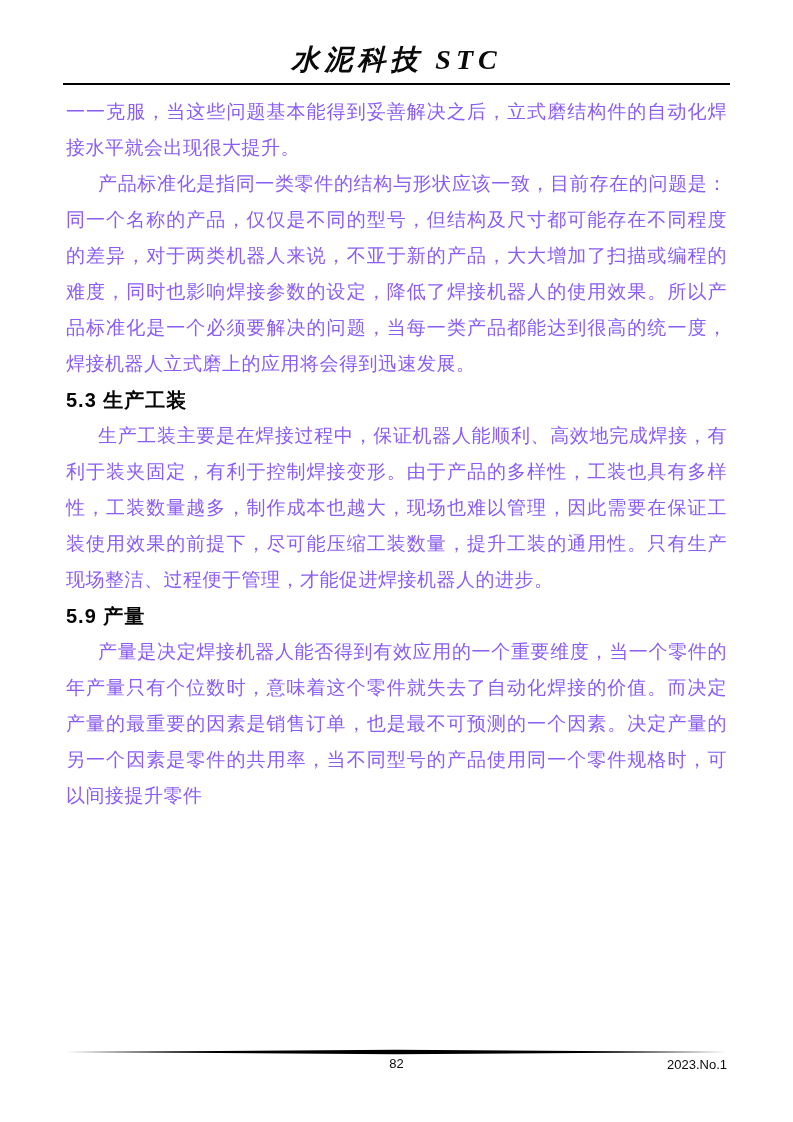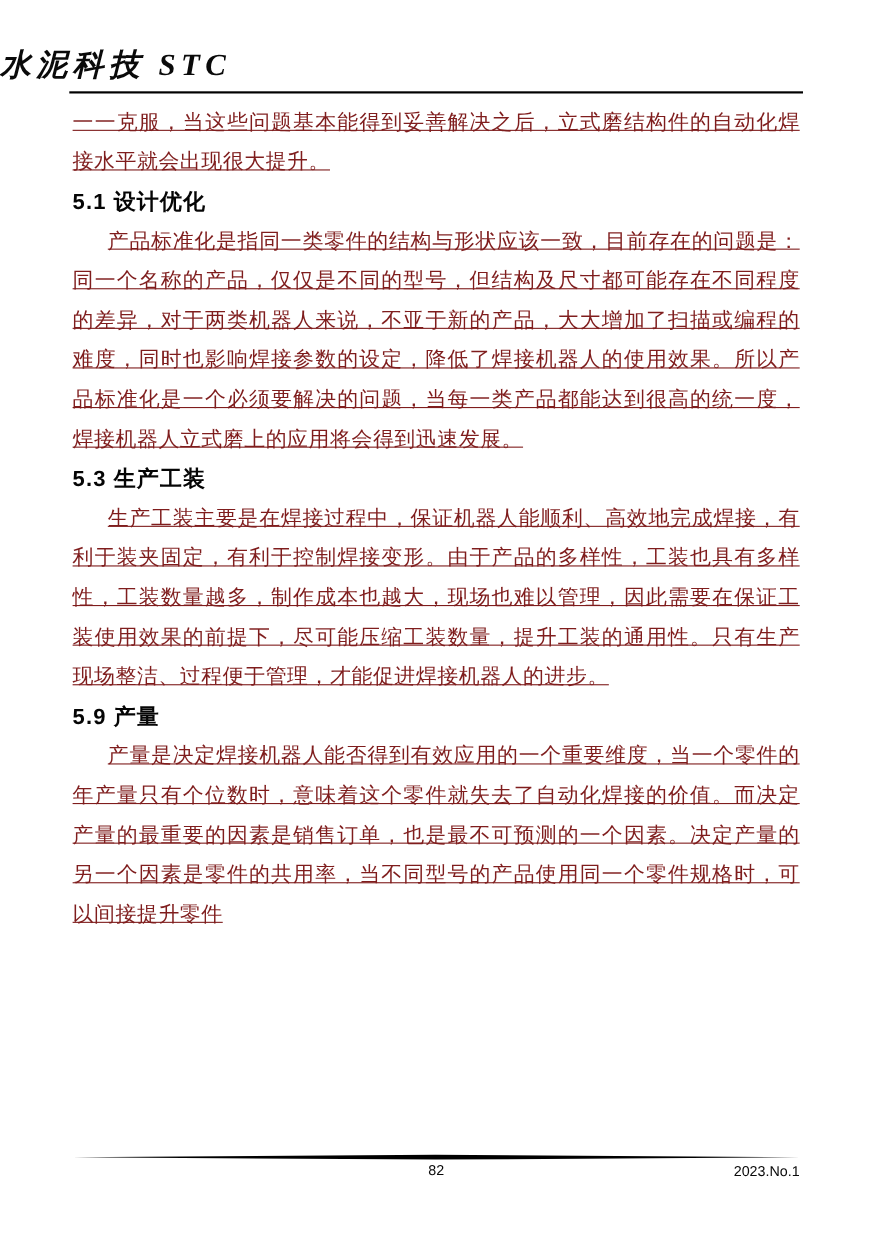--- a/index.html
+++ b/index.html
@@ -8,21 +8,21 @@
     position: relative;
     width: 793px;
     height: 1122px;
     background: #ffffff;
     color: #000000;
     font-family: "Liberation Serif", "DejaVu Serif", serif;
     overflow: hidden;
   }
   .header {
     padding-top: 45px;
-    text-align: left;
+    text-align: center;
   }
   .journal-title {
     font-size: 28px;
     line-height: 30px;
     font-style: italic;
     font-weight: 600;
     letter-spacing: 5px;
     color: #0a0a0a;
   }
   .header-rule {
@@ -32,23 +32,22 @@
   }
   .body {
     margin: 9px 66px 0 66px;
   }
   .para {
     font-size: 19px;
     line-height: 36px;
     text-align: justify;
     text-justify: inter-ideograph;
     text-indent: 32px;
-    color: #7f1d1d;
+    color: #8b5cf6;
     letter-spacing: 0.5px;
-    text-decoration: underline;
   }
   .para.no-indent { text-indent: 0; }
   .section-heading {
     font-family: "Liberation Sans", "DejaVu Sans", sans-serif;
     font-size: 20px;
     line-height: 36px;
     font-weight: bold;
     color: #050505;
     letter-spacing: 1px;
   }
@@ -80,21 +79,20 @@
 <div class="page">
 
   <div class="header">
     <div class="journal-title">水泥科技 STC</div>
     <div class="header-rule"></div>
   </div>
 
   <div class="body">
     <p class="para no-indent">一一克服，当这些问题基本能得到妥善解决之后，立式磨结构件的自动化焊接水平就会出现很大提升。</p>
 
-    <h2 class="section-heading">5.1 设计优化</h2>
 
     <p class="para">产品标准化是指同一类零件的结构与形状应该一致，目前存在的问题是：同一个名称的产品，仅仅是不同的型号，但结构及尺寸都可能存在不同程度的差异，对于两类机器人来说，不亚于新的产品，大大增加了扫描或编程的难度，同时也影响焊接参数的设定，降低了焊接机器人的使用效果。所以产品标准化是一个必须要解决的问题，当每一类产品都能达到很高的统一度，焊接机器人立式磨上的应用将会得到迅速发展。</p>
 
     <h2 class="section-heading">5.3 生产工装</h2>
     <p class="para">生产工装主要是在焊接过程中，保证机器人能顺利、高效地完成焊接，有利于装夹固定，有利于控制焊接变形。由于产品的多样性，工装也具有多样性，工装数量越多，制作成本也越大，现场也难以管理，因此需要在保证工装使用效果的前提下，尽可能压缩工装数量，提升工装的通用性。只有生产现场整洁、过程便于管理，才能促进焊接机器人的进步。</p>
 
     <h2 class="section-heading">5.9 产量</h2>
     <p class="para">产量是决定焊接机器人能否得到有效应用的一个重要维度，当一个零件的年产量只有个位数时，意味着这个零件就失去了自动化焊接的价值。而决定产量的最重要的因素是销售订单，也是最不可预测的一个因素。决定产量的另一个因素是零件的共用率，当不同型号的产品使用同一个零件规格时，可以间接提升零件</p>
   </div>
 

